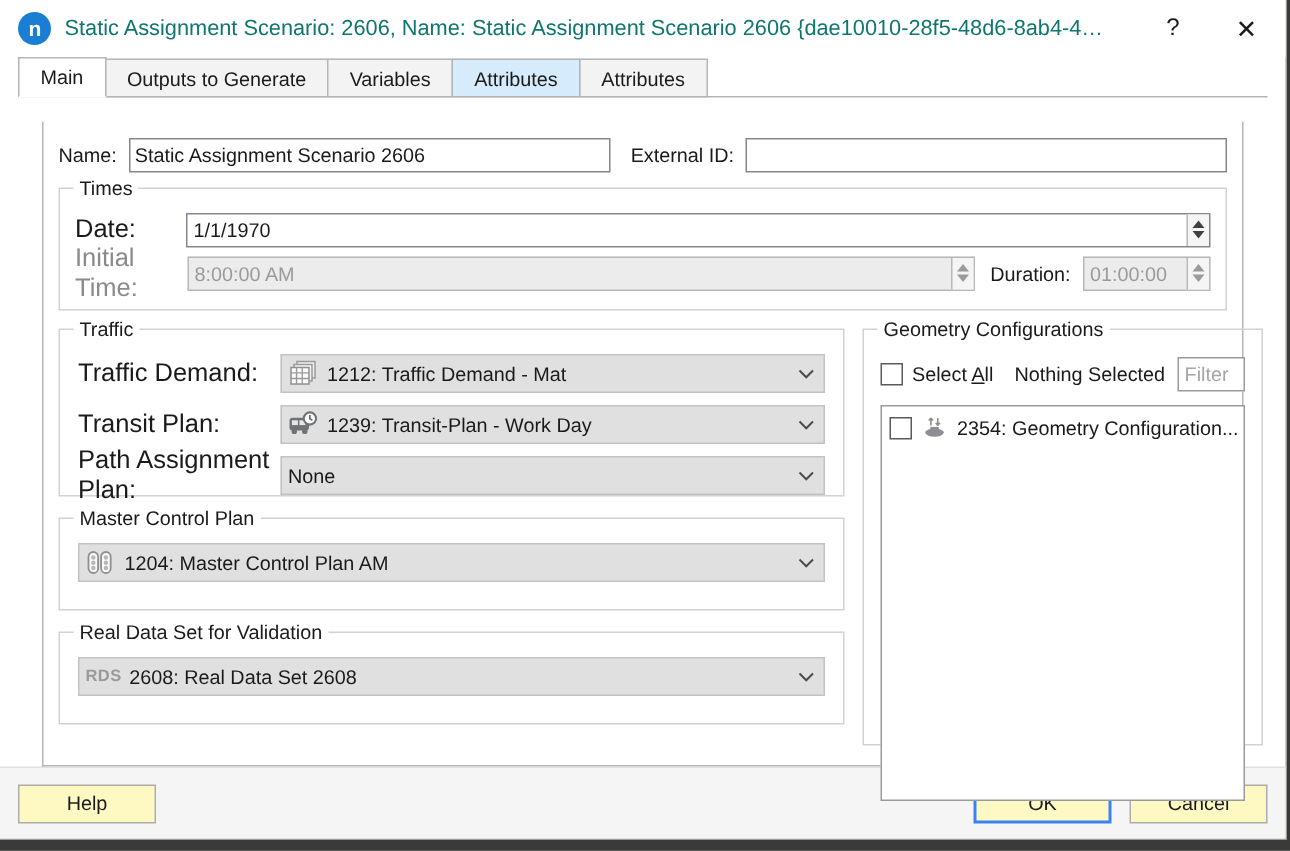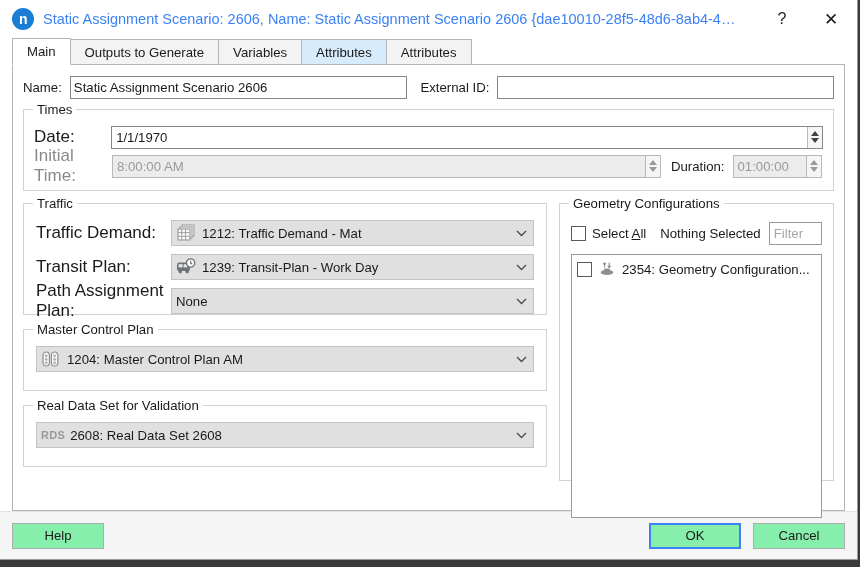--- a/index.html
+++ b/index.html
@@ -55,21 +55,21 @@
     font-weight: bold;
     display: flex;
     align-items: center;
     justify-content: center;
     flex: 0 0 auto;
     margin-right: 9px;
     letter-spacing: -0.5px;
   }
   .title-text {
     font-size: 14.5px;
-    color: #3b82f6;
+    color: #0f766e;
     white-space: nowrap;
     overflow: hidden;
     text-overflow: clip;
     flex: 1 1 auto;
     line-height: 20px;
   }
   .title-btn {
     width: 46px;
     height: 38px;
     display: flex;
@@ -80,21 +80,21 @@
     flex: 0 0 auto;
     user-select: none;
   }
   .title-btn.close { font-size: 17px; width: 52px; }
 
   
   .tabstrip {
     position: relative;
     height: 27px;
     min-height: 27px;
-    margin: 0 12px 0 12px;
+    margin: 0 12px 16px 12px;
     display: flex;
     align-items: flex-end;
   }
   .tabstrip::after {
     content: "";
     position: absolute;
     left: 0; right: 0; bottom: 0;
     height: 1px;
     background: #b5b5b5;
   }
@@ -122,21 +122,21 @@
   }
   .tab.hovered {
     background: #d6ebfb;
     border-color: #b5b5b5;
     z-index: 2;
   }
 
   
   .dialog-body {
     flex: 1 1 auto;
-    margin: 0 12px;
+    margin: 0 28px;
     border: 1px solid #b5b5b5;
     border-top: none;
     background: #ffffff;
     box-sizing: border-box;
     position: relative;
     padding: 10px 10px 0 10px;
   }
 
   
   .name-row {
@@ -347,21 +347,21 @@
     background: #f5f5f5;
     border-top: 1px solid #e2e2e2;
     display: flex;
     align-items: center;
     padding: 0 12px;
     box-sizing: border-box;
   }
   .btn {
     height: 26px;
     min-width: 88px;
-    background: #86efac;
+    background: #fef9c3;
     border: 1px solid #adadad;
     box-sizing: border-box;
     font-size: 13.2px;
     color: #1a1a1a;
     display: flex;
     align-items: center;
     justify-content: center;
     font-family: "Liberation Sans", sans-serif;
   }
   .btn.focused {

